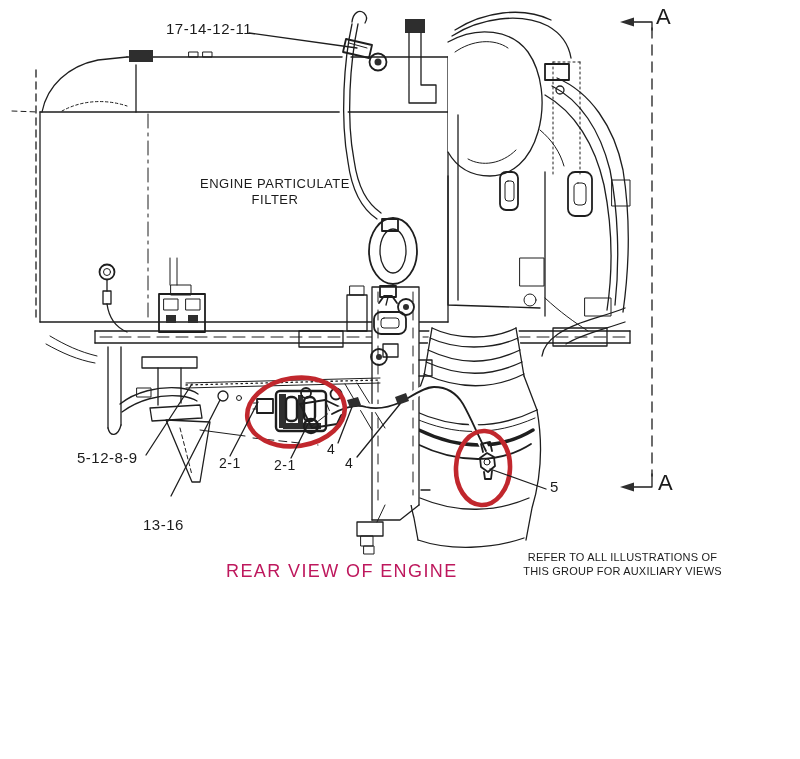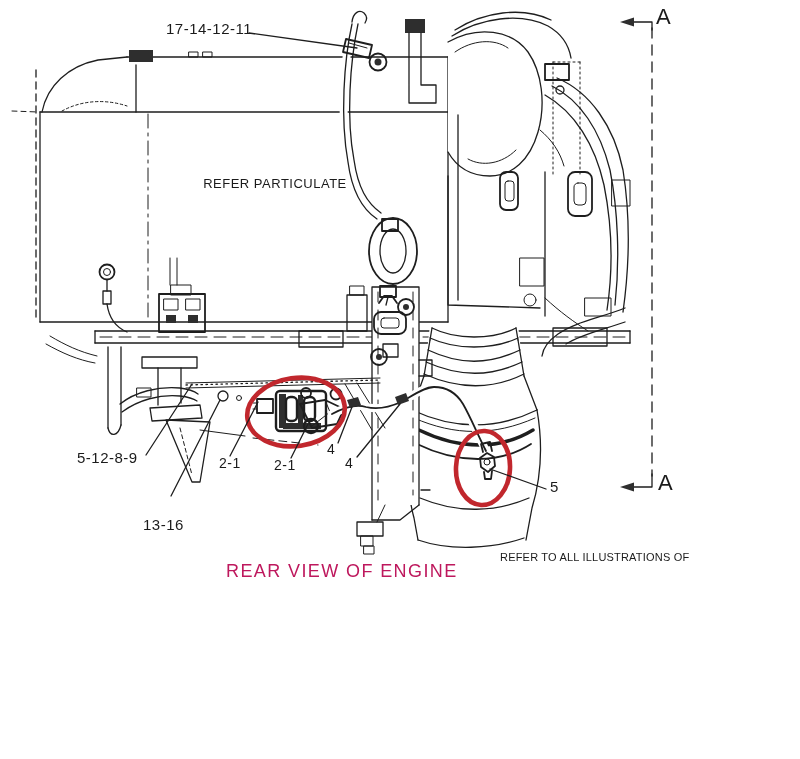--- a/index.html
+++ b/index.html
@@ -17,21 +17,21 @@
   svg .fwhite{fill:#ffffff;stroke:none;}
   svg .under{fill:none;stroke:#ffffff;stroke-width:8;stroke-linecap:round;}
   svg .red{fill:none;stroke-width:4.6;}
   .lbl{position:absolute;color:#1b1b1b;white-space:nowrap;letter-spacing:.5px;}
   .fs15{font-size:15px;}
   .fs14{font-size:14px;}
   .secA{font-size:22px;letter-spacing:0;}
   .dpf{position:absolute;left:185px;top:176px;width:180px;text-align:center;
        font-size:13px;line-height:16px;color:#1b1b1b;letter-spacing:.5px;}
   .caption{position:absolute;left:226px;top:561px;font-size:18px;letter-spacing:1.4px;color:#be185d;}
-  .note{position:absolute;left:500px;top:551px;width:245px;text-align:left;
+  .note{position:absolute;left:500px;top:551px;width:245px;text-align:center;
         font-size:11px;line-height:13.5px;letter-spacing:.2px;color:#1b1b1b;}
 </style>
 </head>
 <body>
 
 <div class="stage">
 
 <svg width="800" height="759" viewBox="0 0 800 759">
 
   <g>
@@ -247,33 +247,35 @@
     <path class="ln" d="M652,30 V22 L632,22" stroke-width="2.4"></path>
     <polygon class="fdark" points="634,17.5 620,22 634,26.5"></polygon>
     <path class="ln" d="M652,474 V487 L632,487" stroke-width="2.4"></path>
     <polygon class="fdark" points="634,482.5 620,487 634,491.5"></polygon>
   </g>
 </svg>
 
   <div class="lbl fs15" style="left:166px;top:20px;">17-14-12-11</div>
 
   <div class="dpf">
-    <div>REFER PARTICULATE</div>
+    <div>ENGINE PARTICULATE</div>
+    <div>FILTER</div>
   </div>
 
   <div class="lbl fs15" style="left:77px;top:449px;">5-12-8-9</div>
   <div class="lbl fs15" style="left:143px;top:492px;margin-top:24px;">13-16</div>
   <div class="lbl fs14" style="left:219px;top:455px;">2-1</div>
   <div class="lbl fs14" style="left:274px;top:457px;">2-1</div>
   <div class="lbl fs14" style="left:327px;top:441px;">4</div>
   <div class="lbl fs14" style="left:345px;top:455px;">4</div>
   <div class="lbl fs15" style="left:550px;top:478px;">5</div>
 
   <div class="lbl secA" style="left:656px;top:4px;">A</div>
   <div class="lbl secA" style="left:658px;top:470px;">A</div>
 
   <div class="caption">REAR VIEW OF ENGINE</div>
 
   <div class="note">
     <div>REFER TO ALL ILLUSTRATIONS OF</div>
+    <div>THIS GROUP FOR AUXILIARY VIEWS</div>
   </div>
 
 </div>
 
 </body></html>

